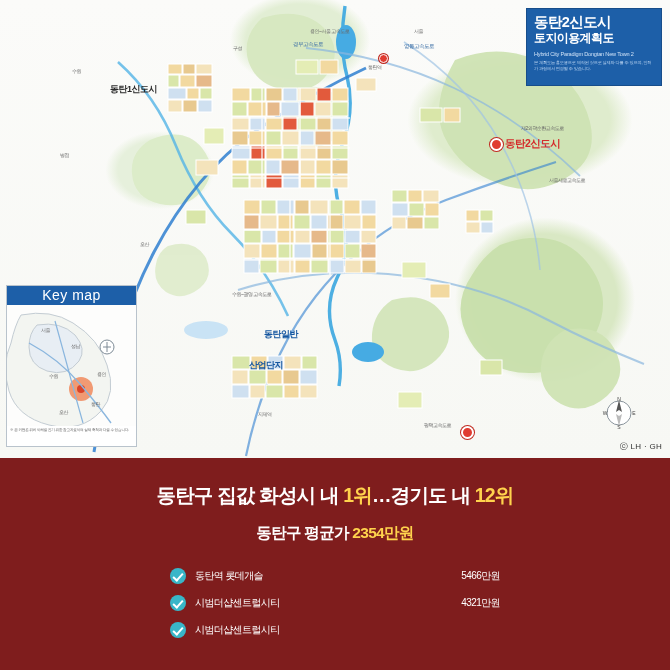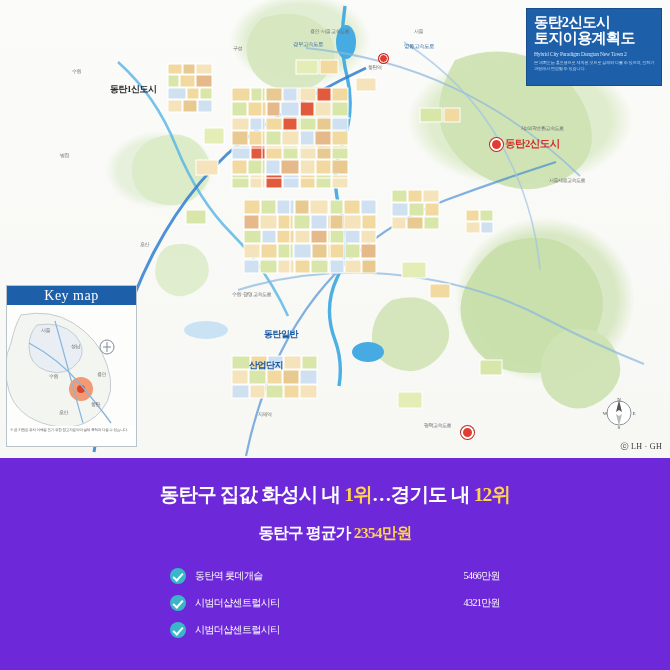--- a/index.html
+++ b/index.html
@@ -7,21 +7,20 @@
     margin: 0; padding: 0;
     width: 670px; height: 670px;
     font-family: "Liberation Sans", sans-serif;
     background: #ffffff;
   }
   #page {
     position: relative;
     width: 670px; height: 670px;
     overflow: hidden;
     background: #ffffff;
-    font-family: Liberation Serif, serif;
   }
 
   
   #map-area {
     position: absolute;
     left: 0; top: 0;
     width: 670px; height: 458px;
     background: #ffffff;
     overflow: hidden;
   }
@@ -42,21 +41,21 @@
   #title-plate {
     position: absolute;
     right: 8px; top: 8px;
     width: 136px; height: 78px;
     background: #1d5fa8;
     border: 1px solid #174d8a;
     color: #ffffff;
     padding: 5px 6px 4px 7px;
   }
   #title-plate .t1 { font-size: 14.5px; font-weight: bold; letter-spacing: -0.6px; line-height: 16px; }
-  #title-plate .t2 { font-size: 15px; font-weight: bold; letter-spacing: -0.6px; line-height: 17px; }
+  #title-plate .t2 { font-size: 12px; font-weight: bold; letter-spacing: -0.6px; line-height: 17px; }
   #title-plate .t3 { font-size: 5.6px; line-height: 8px; margin-top: 3px; color: #cfe2f7; letter-spacing: -0.2px; }
   #title-plate .t4 { font-size: 4.2px; line-height: 5.6px; margin-top: 2px; color: #bdd6f2; letter-spacing: -0.2px; }
 
   
   #key-map {
     position: absolute;
     left: 6px; top: 285px;
     width: 131px; height: 162px;
     background: #ffffff;
     border: 1px solid #b9c3cc;
@@ -101,21 +100,21 @@
     position: absolute;
     right: 8px; bottom: 6px;
     font-size: 8px; color: #333; letter-spacing: 0.3px;
   }
 
   
   #info-panel {
     position: absolute;
     left: 0; top: 458px;
     width: 670px; height: 212px;
-    background: #6d28d9;
+    background: #7f1d1d;
     color: #ffffff;
   }
   #headline {
     text-align: center;
     font-size: 19.5px;
     font-weight: bold;
     letter-spacing: -0.8px;
     padding-top: 25px;
     line-height: 24px;
   }

